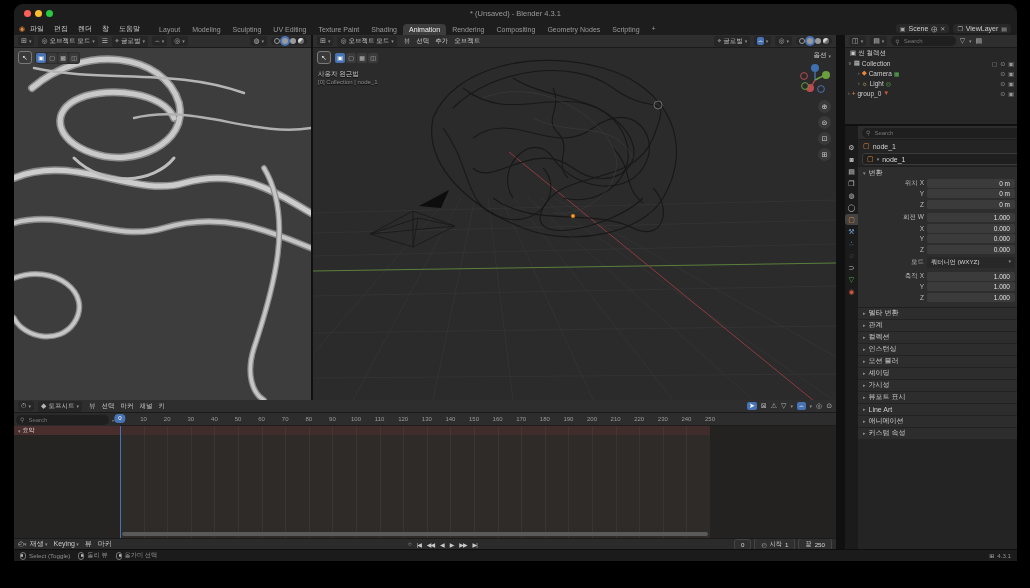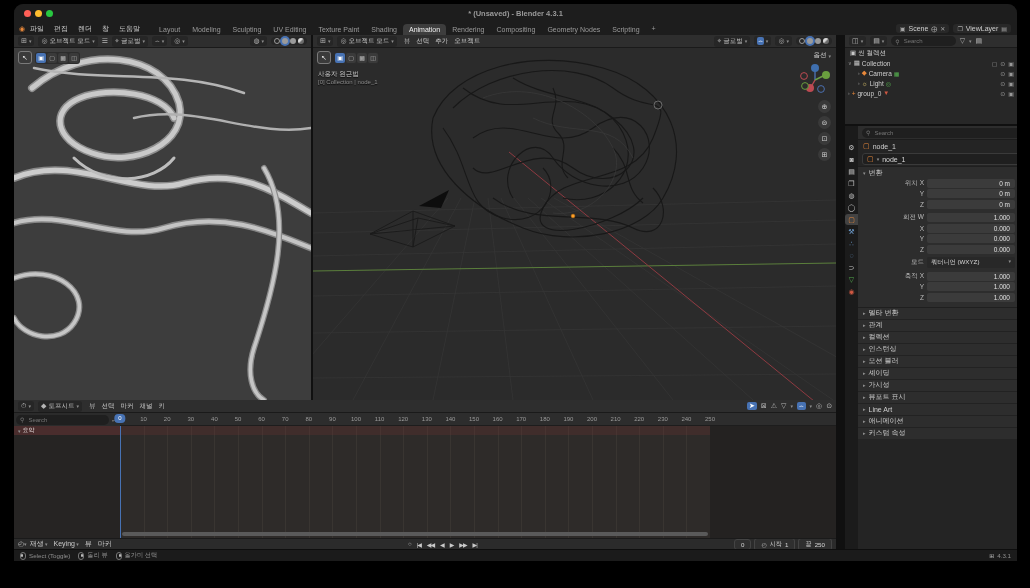--- a/index.html
+++ b/index.html
@@ -3,21 +3,21 @@
 <meta charset="utf-8">
 <style>
   html,body{margin:0;padding:0;background:#000;width:1030px;height:588px;overflow:hidden;
     font-family:"Liberation Sans",sans-serif;-webkit-font-smoothing:antialiased;}
   *{box-sizing:border-box;}
   .abs{position:absolute;}
   #stage{position:relative;width:1030px;height:588px;background:#000;}
   #window{position:absolute;left:14px;top:4px;width:1003px;height:557px;background:#101010;
     border-radius:9px 9px 0 0;overflow:hidden;font-size:7px;color:#c5c5c5;}
   
-  #titlebar{position:absolute;left:0;top:0;width:100%;height:19px;background:#1d1d1d;border-bottom:1px solid #0e0e0e;font-weight:bold;}
+  #titlebar{position:absolute;left:0;top:0;width:100%;height:19px;background:#1d1d1d;border-bottom:1px solid #0e0e0e;}
   .tl{position:absolute;top:6px;width:7px;height:7px;border-radius:50%;}
   #title-text{position:absolute;width:100%;text-align:center;top:5px;color:#9a9a9a;font-size:7.5px;}
   
   #menubar{position:absolute;left:0;top:18px;width:100%;height:13px;background:#1d1d1d;display:flex;align-items:center;}
   .menu-item{padding:0 5px;color:#cfcfcf;}
   .ws-tabs{display:flex;align-items:flex-end;height:13px;margin-left:8px;}
   .ws-tab{padding:2px 6px 2px;color:#9a9a9a;border-radius:4px 4px 0 0;}
   .ws-tab.active{background:#3d3d3d;color:#f0f0f0;}
   .tb-right{margin-left:auto;display:flex;align-items:center;gap:4px;padding-right:6px;}
   .tb-field{display:flex;align-items:center;gap:3px;background:#282828;border-radius:3px;padding:1px 4px;color:#cfcfcf;}

